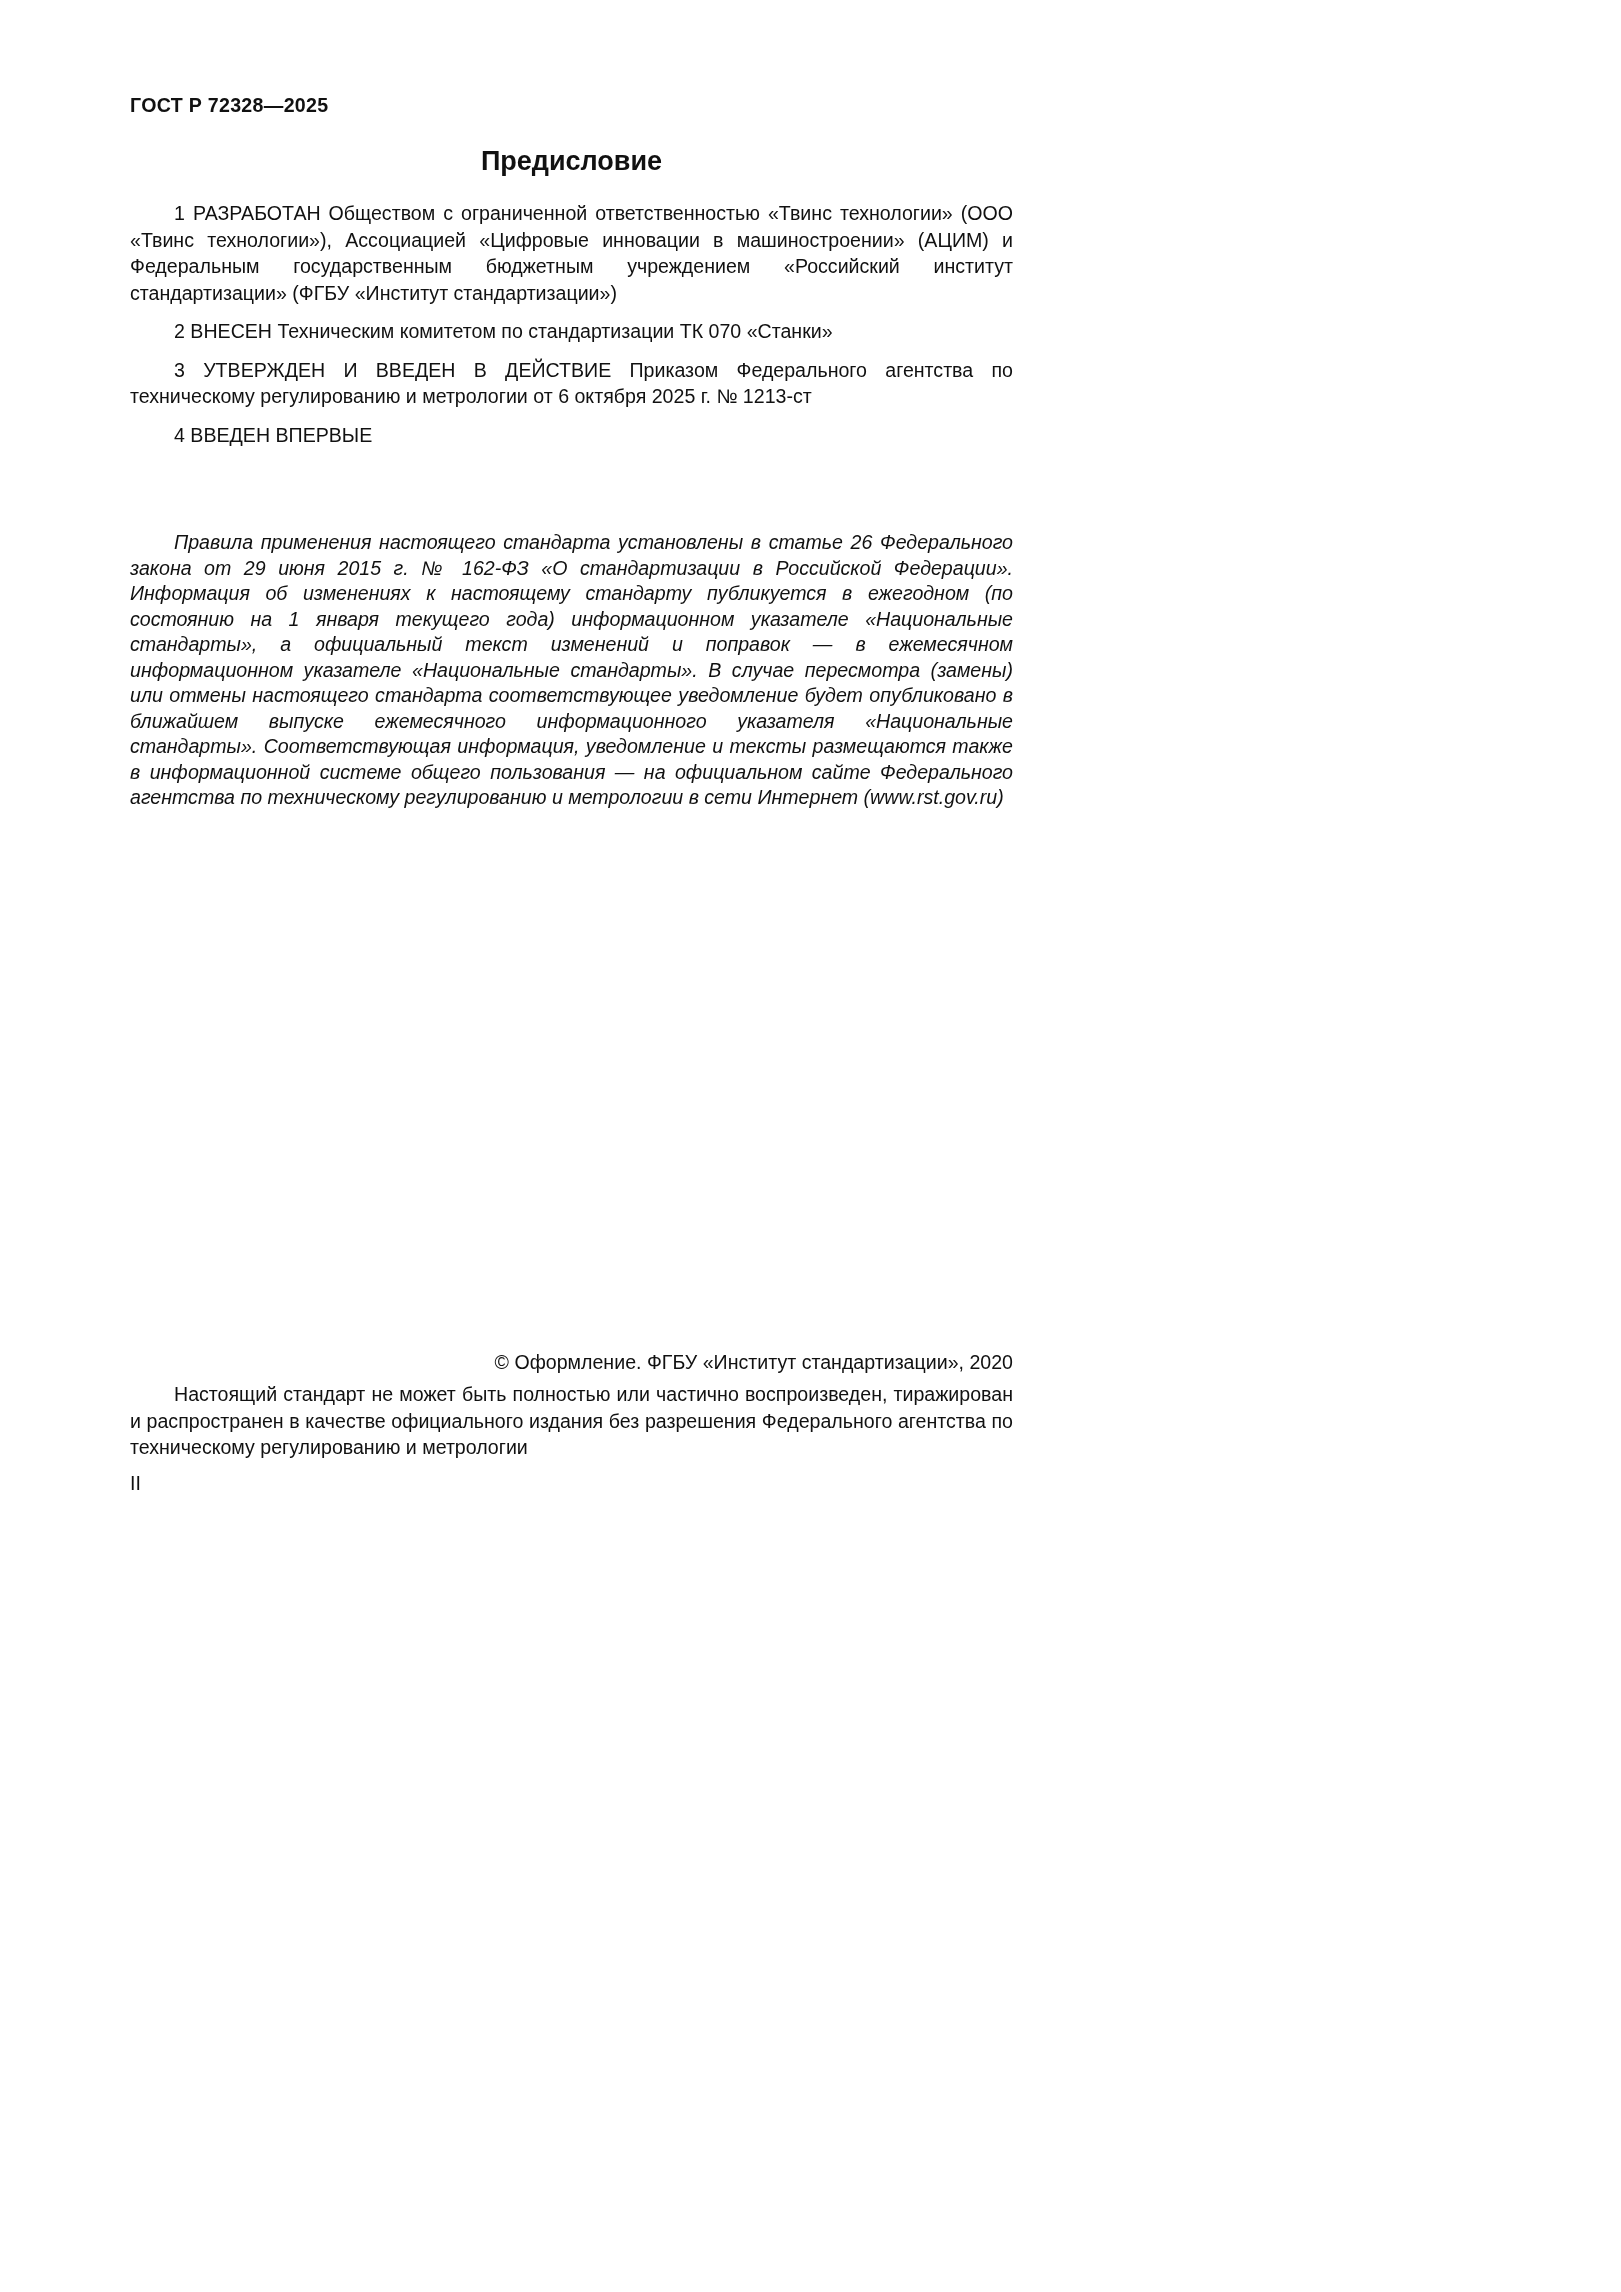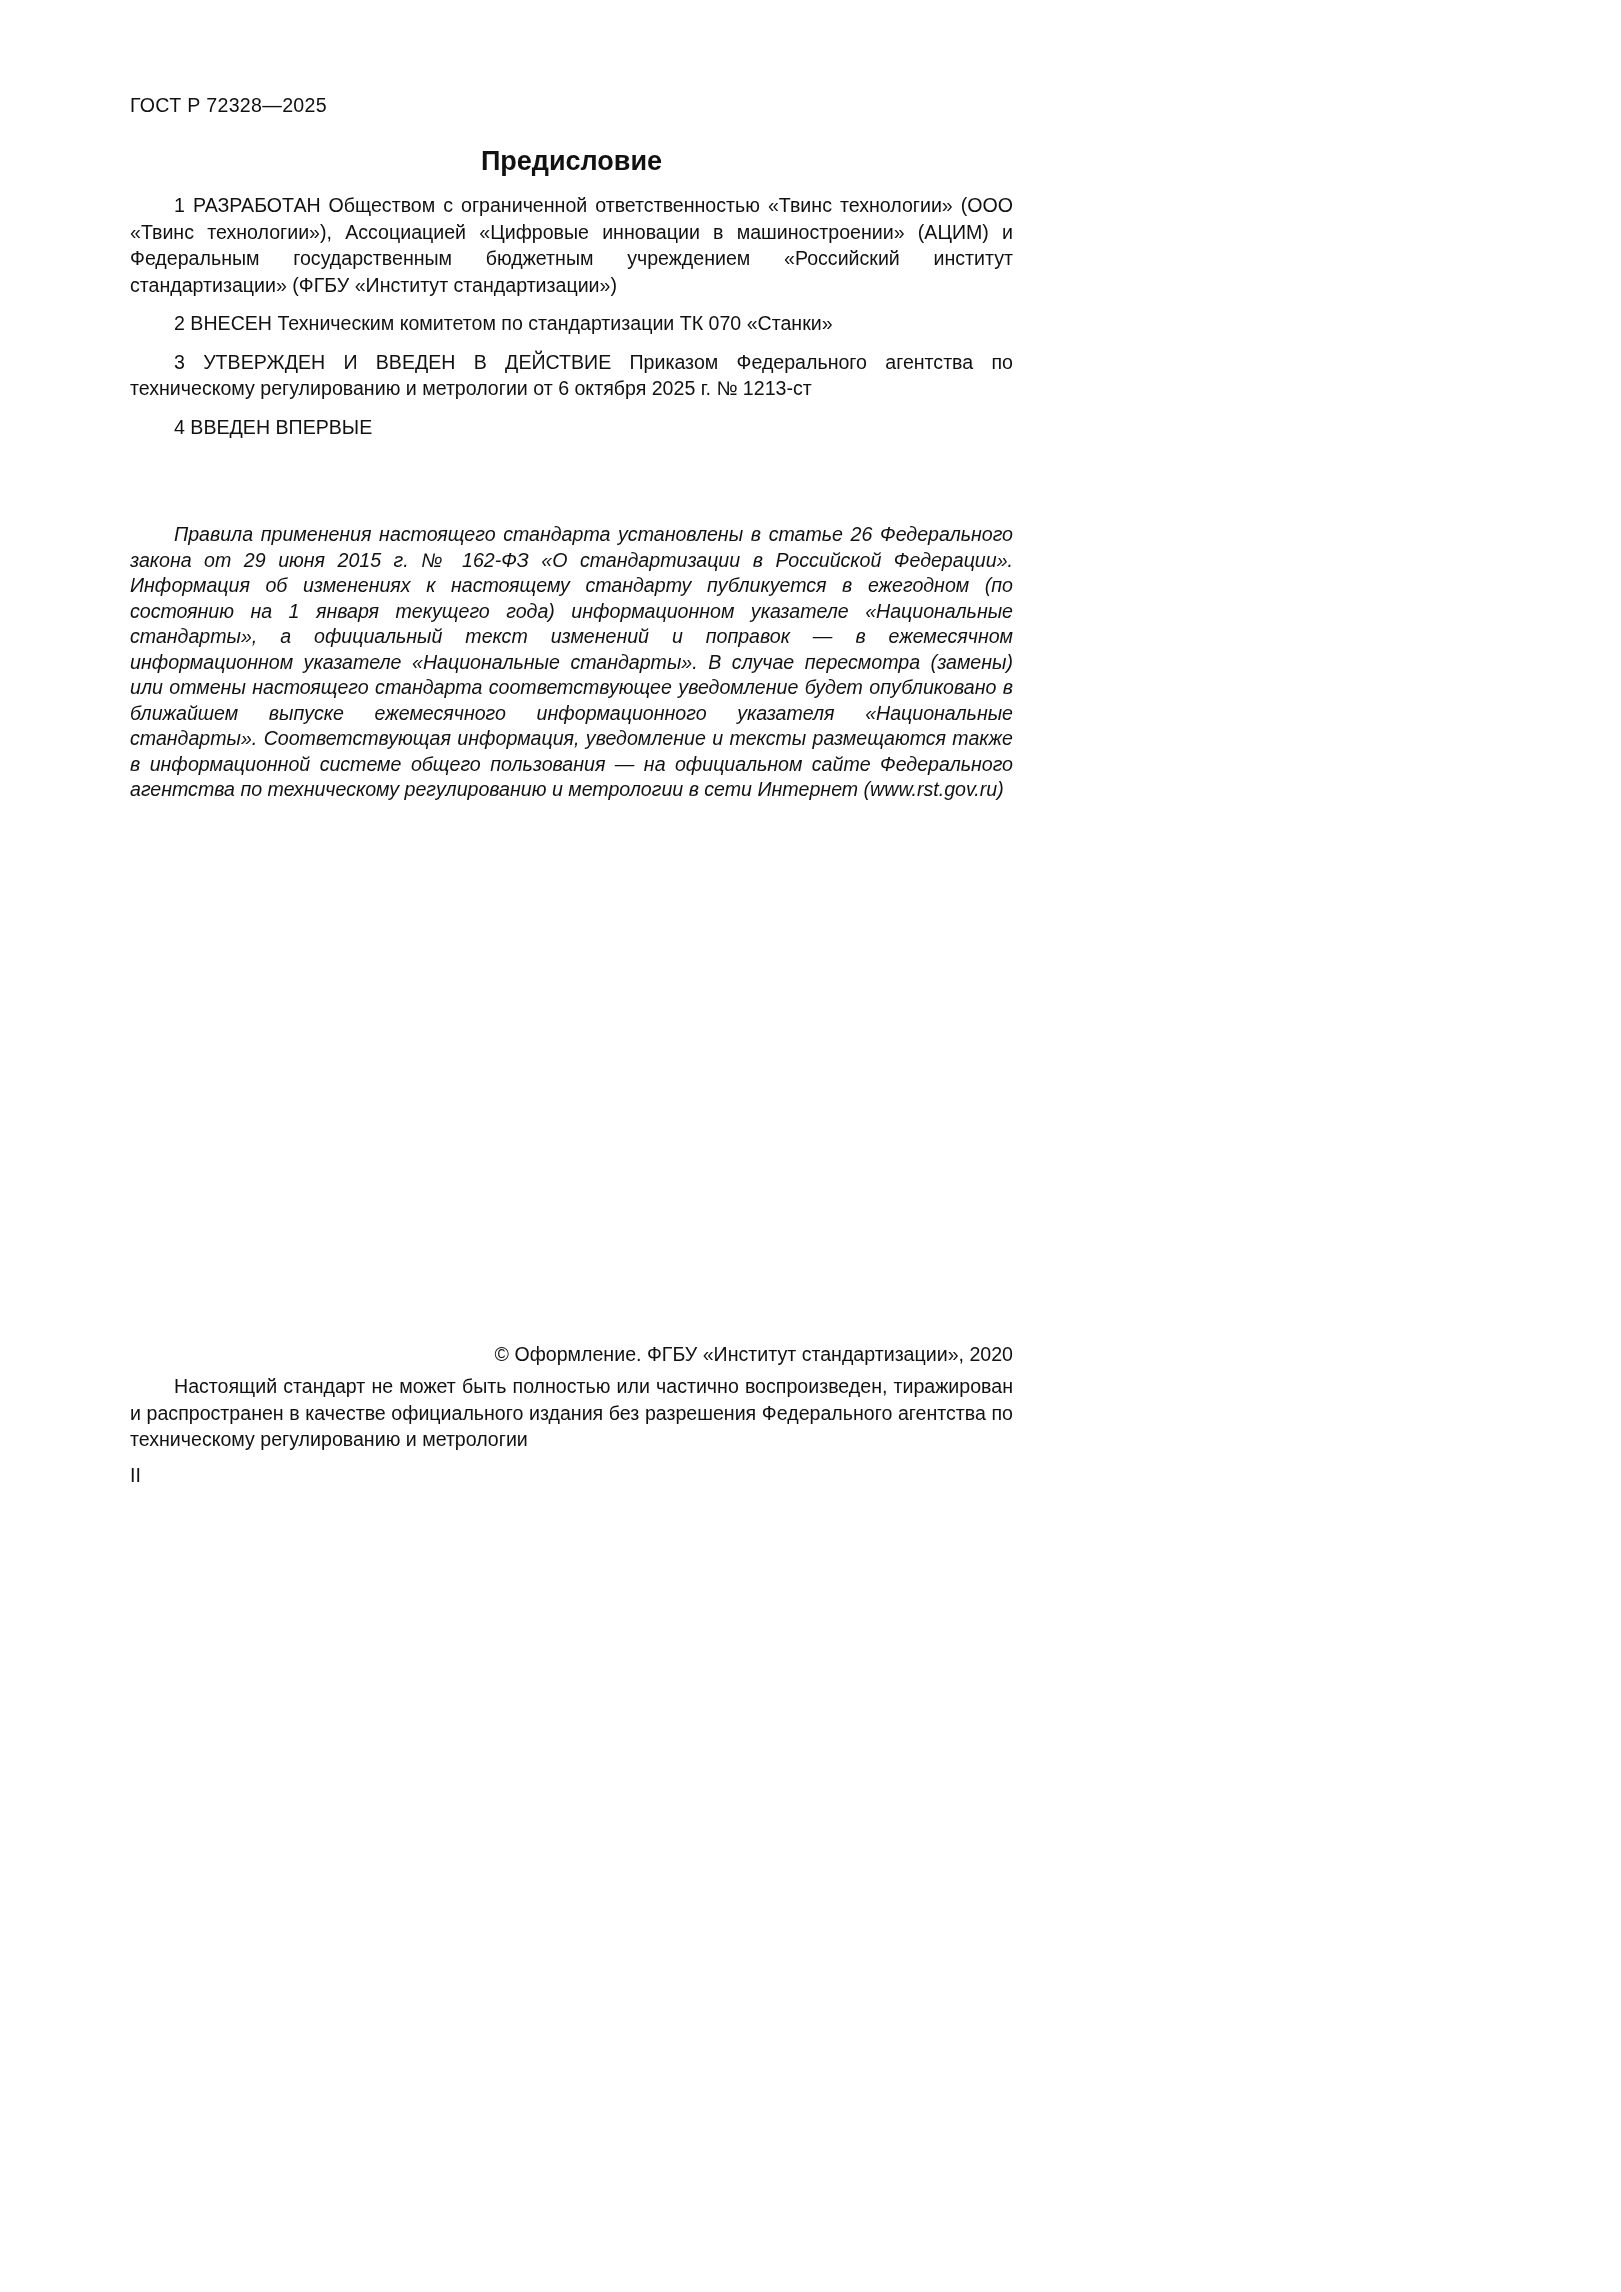--- a/index.html
+++ b/index.html
@@ -14,37 +14,37 @@
   }
   .page {
     position: absolute;
     top: 0; left: 0;
     width: 1621px;
     height: 2293px;
     padding: 94px 608px 0 130px;
   }
   .doc-code {
     font-size: 19.6px;
-    font-weight: normal;
+    font-weight: bold;
     letter-spacing: 0.3px;
   }
   .page-heading {
     margin-top: 29px;
     text-align: center;
     font-size: 27px;
     font-weight: bold;
   }
   .para {
     margin-top: 12px;
     font-size: 19.6px;
     line-height: 26.5px;
     text-align: justify;
     text-indent: 44px;
   }
-  .para.first { margin-top: 15px; }
+  .para.first { margin-top: 23px; }
   .rules-note {
     margin-top: 82px;
     font-style: italic;
     line-height: 25.5px;
   }
   .copyright-line {
     margin-top: 539px;
     font-size: 19.6px;
     line-height: 25.5px;
     text-align: right;

